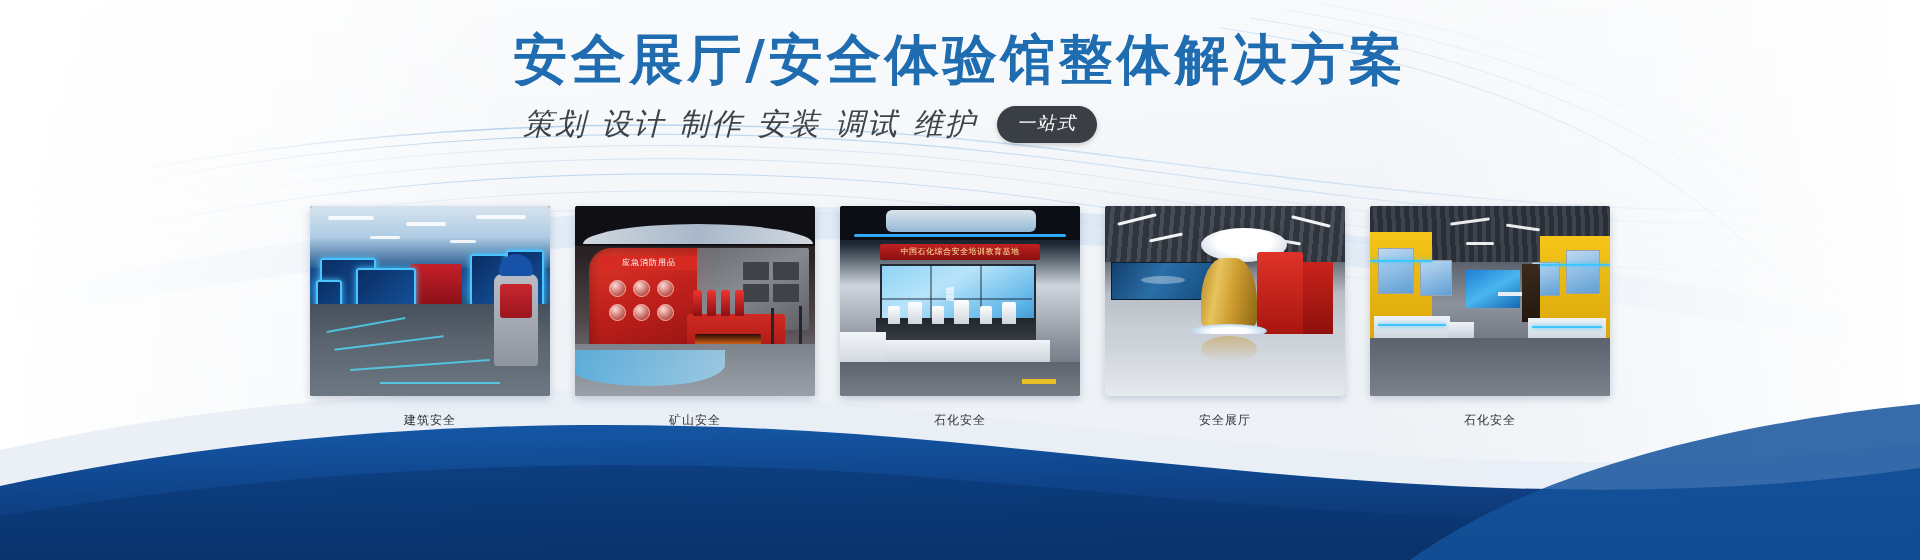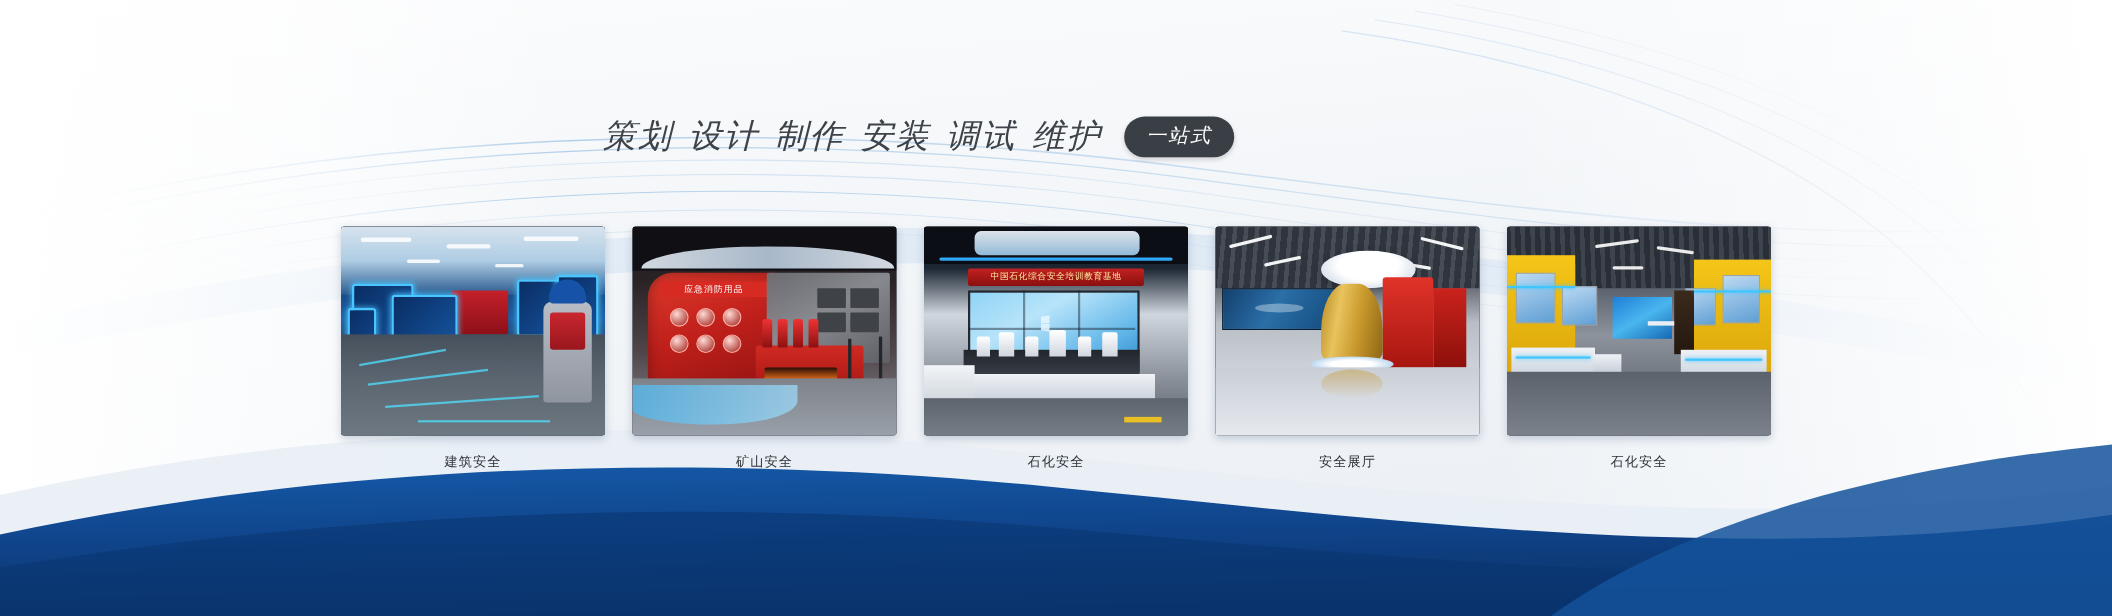--- a/index.html
+++ b/index.html
@@ -23,21 +23,21 @@
   .title-wrap{position:absolute;left:0;top:24px;width:1920px;text-align:center;}
   .main-title{
     display:inline-block;
     font-family:"DejaVu Sans","Liberation Sans",sans-serif;
     font-size:54px;font-weight:bold;letter-spacing:4px;
     color:#1f6cb0;
     text-shadow:0 1px 0 rgba(255,255,255,0.9);
     white-space:nowrap;
   }
   .sub-wrap{position:absolute;left:0;top:104px;width:1620px;text-align:right;
-    display:flex;align-items:center;justify-content:center;gap:0;margin-left:25px;}
+    display:flex;align-items:center;justify-content:center;gap:0;}
   .sub-row{display:inline-flex;align-items:center;gap:14px;}
   .sub-item{
     font-family:"DejaVu Sans","Liberation Sans",sans-serif;
     font-size:30px;font-style:italic;font-weight:500;
     color:#3d4349;letter-spacing:2px;white-space:nowrap;
   }
   .sub-badge{
     display:inline-flex;align-items:center;justify-content:center;
     background:#3a3f45;color:#ffffff;
     font-family:"DejaVu Sans","Liberation Sans",sans-serif;
@@ -241,20 +241,23 @@
   <div class="bg-left-fade"></div>
   <div class="bg-right-fade"></div>
 
   <svg class="bottom-wave" viewBox="0 0 1920 230" preserveAspectRatio="none">
     <path d="M0,120 C260,62 560,44 900,78 C1240,112 1560,160 1920,112 L1920,230 L0,230 Z" fill="#e8eef5" opacity="0.9"></path>
     <path d="M0,156 C280,96 600,78 950,112 C1280,144 1590,186 1920,138 L1920,230 L0,230 Z" fill="url(#bottomBlue)"></path>
     <path d="M0,186 C300,138 620,120 960,150 C1290,178 1600,212 1920,174 L1920,230 L0,230 Z" fill="#0a3570" opacity="0.55"></path>
     <path d="M1410,230 C1520,150 1700,96 1920,74 L1920,230 Z" fill="#14529b" opacity="0.85"></path>
   </svg>
 
+  <div class="title-wrap">
+    <span class="main-title">安全展厅/安全体验馆整体解决方案</span>
+  </div>
 
   <div class="sub-wrap">
     <div class="sub-row">
       <span class="sub-item">策划</span>
       <span class="sub-item">设计</span>
       <span class="sub-item">制作</span>
       <span class="sub-item">安装</span>
       <span class="sub-item">调试</span>
       <span class="sub-item">维护</span>
       <span class="sub-badge">一站式</span>

